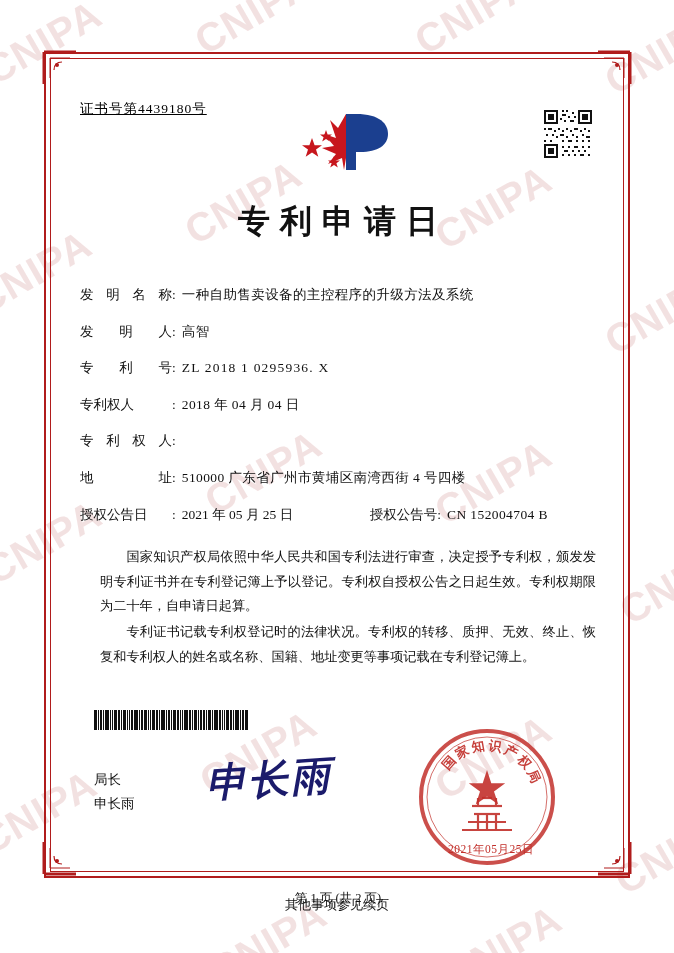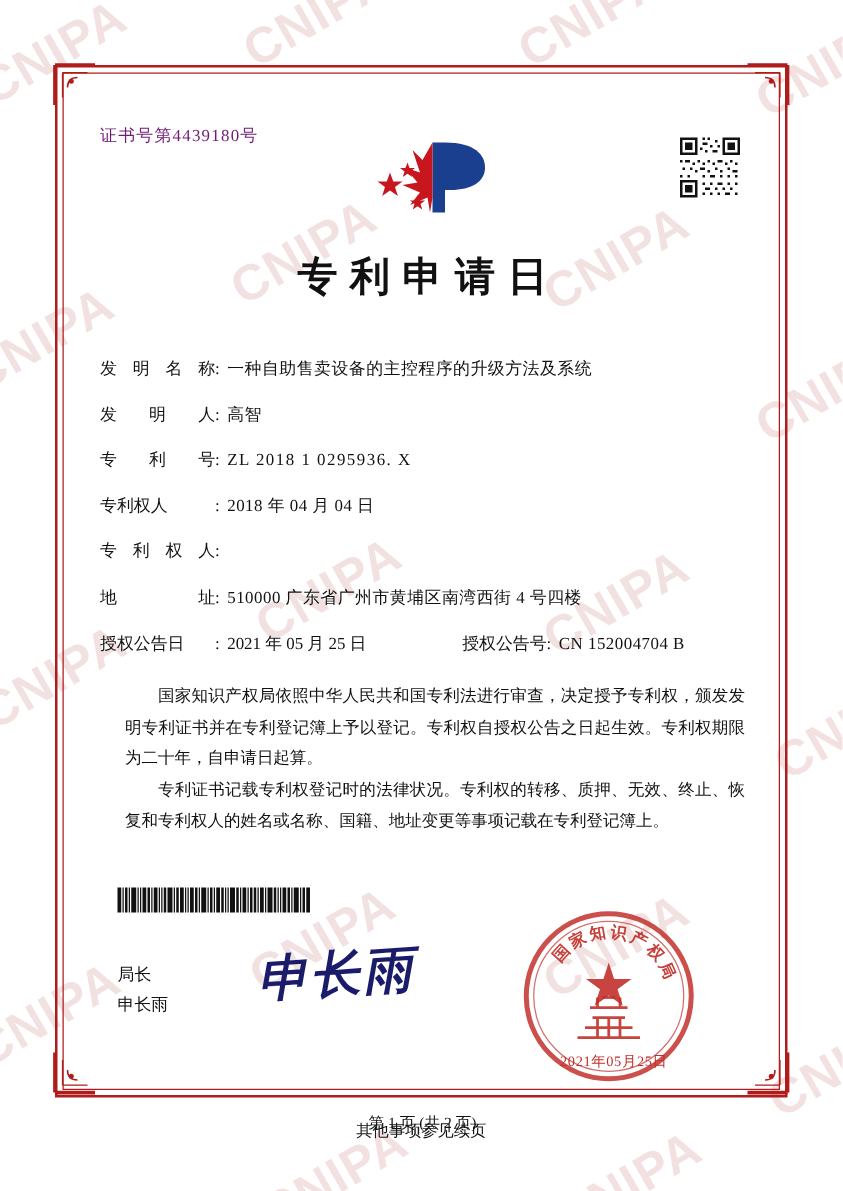--- a/index.html
+++ b/index.html
@@ -78,22 +78,23 @@
     position: absolute;
     left: 80px;
     top: 100px;
     width: 516px;
     z-index: 4;
   }
 
   .cert-no {
     font-size: 13.5px;
     letter-spacing: 1px;
-    color: #701a75;
+    color: #000000;
     margin: 0 0 2px 0;
+    text-decoration: underline;
   }
 
   .logo-wrap {
     position: absolute;
     left: 220px;
     top: 8px;
     width: 100px;
     height: 68px;
   }
   .qr-wrap {

